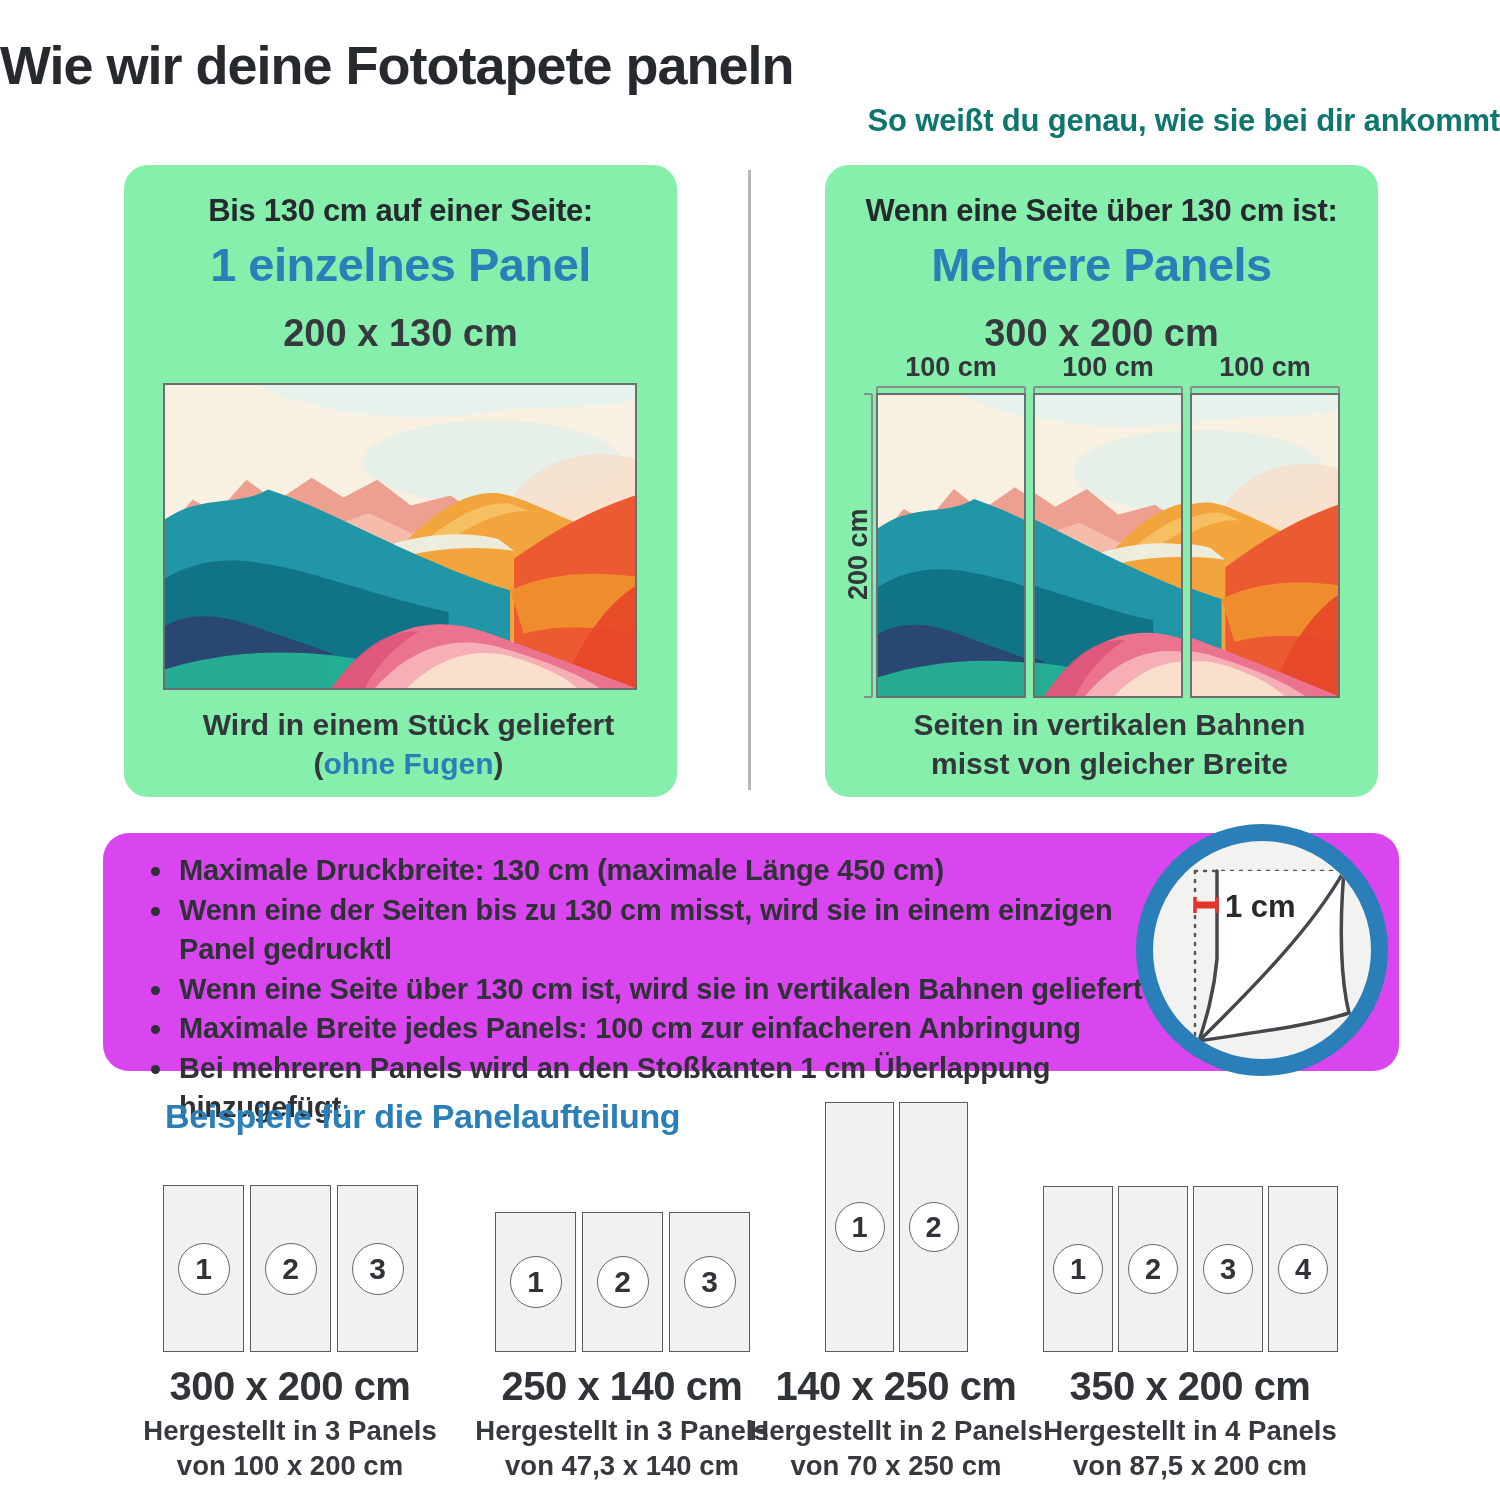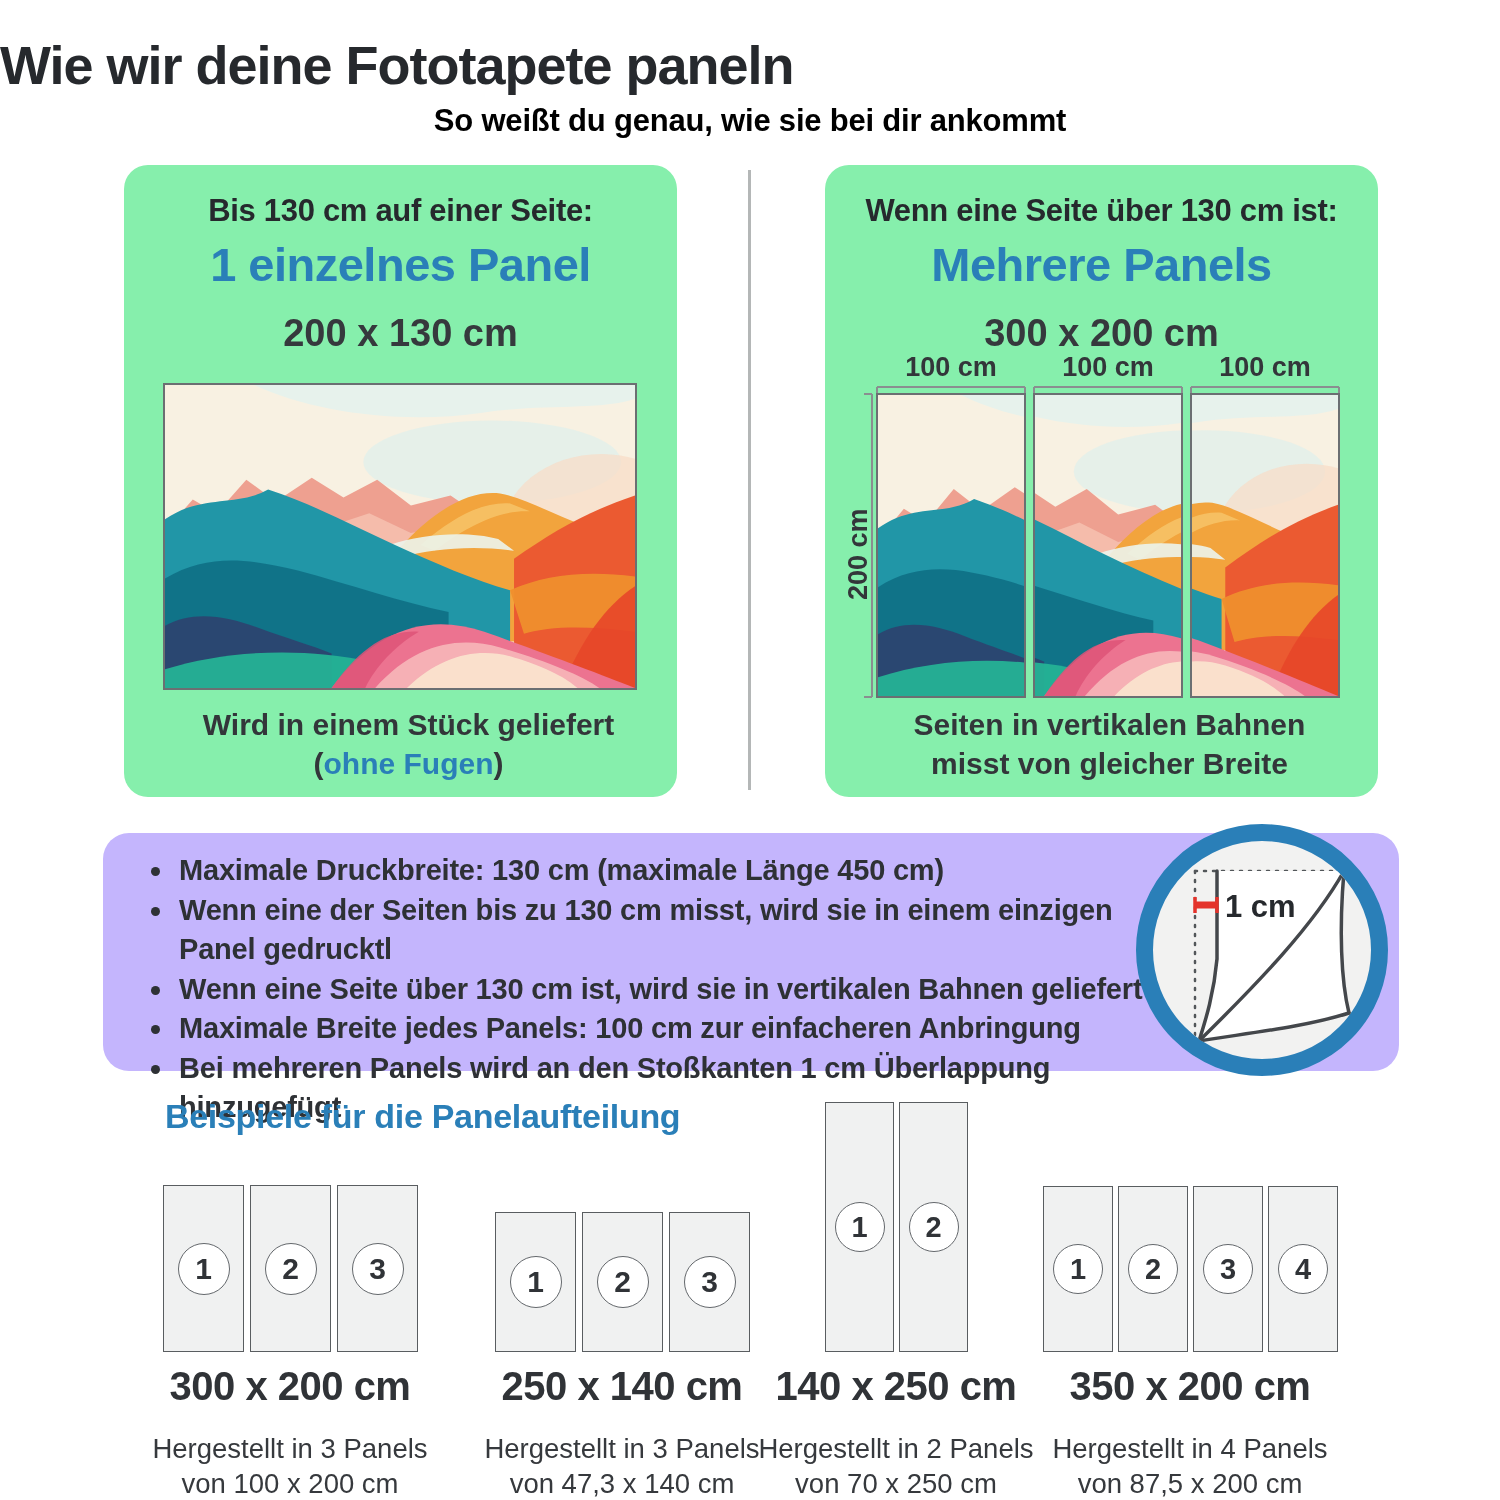--- a/index.html
+++ b/index.html
@@ -2,22 +2,22 @@
 <html><head>
 <meta charset="utf-8">
 <style>
   html,body{margin:0;padding:0;background:#ffffff;}
   body{font-family:"Liberation Sans","DejaVu Sans",sans-serif;color:#26292d;}
   .stage{position:relative;width:1500px;height:1500px;background:#ffffff;overflow:hidden;}
 
   
   .page-title{position:absolute;top:34px;left:0;width:100%;text-align:left;
     font-size:54px;font-weight:800;letter-spacing:-1px;color:#26292d;}
-  .page-subtitle{position:absolute;top:103px;left:0;width:100%;text-align:center;
-    font-size:31px;font-weight:700;letter-spacing:-0.2px;color:#000000;}
+  .page-subtitle{position:absolute;top:103px;left:0;width:100%;text-align:right;
+    font-size:31px;font-weight:700;letter-spacing:-0.2px;color:#0f766e;}
 
   
   .card{position:absolute;top:165px;width:553px;height:632px;background:#86efac;border-radius:24px;}
   .card-left{left:124px;}
   .card-right{left:825px;}
   .divider{position:absolute;left:748px;top:170px;width:3px;height:620px;background:#b4b7b7;}
 
   .card-heading{margin-top:28px;text-align:center;font-size:31px;font-weight:800;color:#26292d;letter-spacing:-0.3px;}
   .card-highlight{margin-top:8px;text-align:center;font-size:47px;font-weight:800;color:#2a7fb8;letter-spacing:-0.5px;}
   .card-size{margin-top:20px;text-align:center;font-size:38px;font-weight:800;color:#36393d;}
@@ -32,21 +32,21 @@
   
   .width-label{position:absolute;top:187px;width:150px;text-align:center;font-size:27px;font-weight:600;color:#33363a;}
   .width-bracket{position:absolute;top:221px;width:150px;height:12px;}
   .panel-slice{position:absolute;top:228px;width:150px;height:305px;border:2px solid #6b6f72;box-sizing:border-box;background:#f8f1e2;}
   .panel-slice svg{display:block;width:100%;height:100%;}
   .height-label{position:absolute;left:18px;top:435px;transform:rotate(-90deg);transform-origin:left top;
     font-size:27px;font-weight:600;color:#33363a;white-space:nowrap;}
   .height-bracket{position:absolute;left:36px;top:228px;width:12px;height:305px;}
 
   
-  .info-box{position:absolute;left:103px;top:833px;width:1296px;height:238px;background:#c4b5fd;border-radius:26px;}
+  .info-box{position:absolute;left:103px;top:833px;width:1296px;height:238px;background:#d946ef;border-radius:26px;}
   .info-box ul{position:absolute;left:44px;top:18px;width:1010px;margin:0;padding:0 0 0 28px;
     font-size:29px;font-weight:600;color:#2e3135;line-height:39.5px;letter-spacing:-0.2px;}
   .info-box li{margin:0;padding-left:4px;}
 
   .overlap-circle{position:absolute;left:1136px;top:824px;width:252px;height:252px;border-radius:50%;
     border:17px solid #2a7fb8;background:#f2f2f1;box-sizing:border-box;z-index:5;overflow:hidden;}
   .overlap-circle svg{display:block;width:218px;height:218px;}
 
   
   .examples-heading{position:absolute;left:165px;top:1097px;font-size:34px;font-weight:800;color:#2a7fb8;letter-spacing:-0.3px;}
@@ -57,21 +57,21 @@
     display:flex;align-items:center;justify-content:center;font-size:30px;font-weight:800;color:#303337;}
   .ex1 .ex-panels{left:163px;top:1185px;gap:6px;}  .ex1 .ex-panel{width:81px;height:167px;}
   .ex2 .ex-panels{left:495px;top:1212px;gap:6px;}  .ex2 .ex-panel{width:81px;height:140px;}
   .ex3 .ex-panels{left:825px;top:1102px;gap:5px;}  .ex3 .ex-panel{width:69px;height:250px;}
   .ex4 .ex-panels{left:1043px;top:1186px;gap:5px;} .ex4 .ex-panel{width:70px;height:166px;}
   .ex3 .num-badge,.ex4 .num-badge{width:50px;height:50px;font-size:29px;}
 
   .ex-text{position:absolute;top:1364px;width:360px;text-align:center;}
   .ex1 .ex-text{left:110px;} .ex2 .ex-text{left:442px;} .ex3 .ex-text{left:716px;} .ex4 .ex-text{left:1010px;}
   .ex-size{font-size:40px;font-weight:800;color:#303337;letter-spacing:-0.5px;}
-  .ex-desc{margin-top:22px;font-size:27.5px;font-weight:400;color:#36393d;line-height:35px;}
+  .ex-desc{margin-top:4px;font-size:27.5px;font-weight:700;color:#36393d;line-height:35px;}
 
   .svg-defs{position:absolute;width:0;height:0;overflow:hidden;}
 </style>
 </head>
 <body>
 
 <svg class="svg-defs" aria-hidden="true">
   <defs>
     <g id="artwork">
       <rect width="474" height="307" fill="#f8f1e2"></rect>

